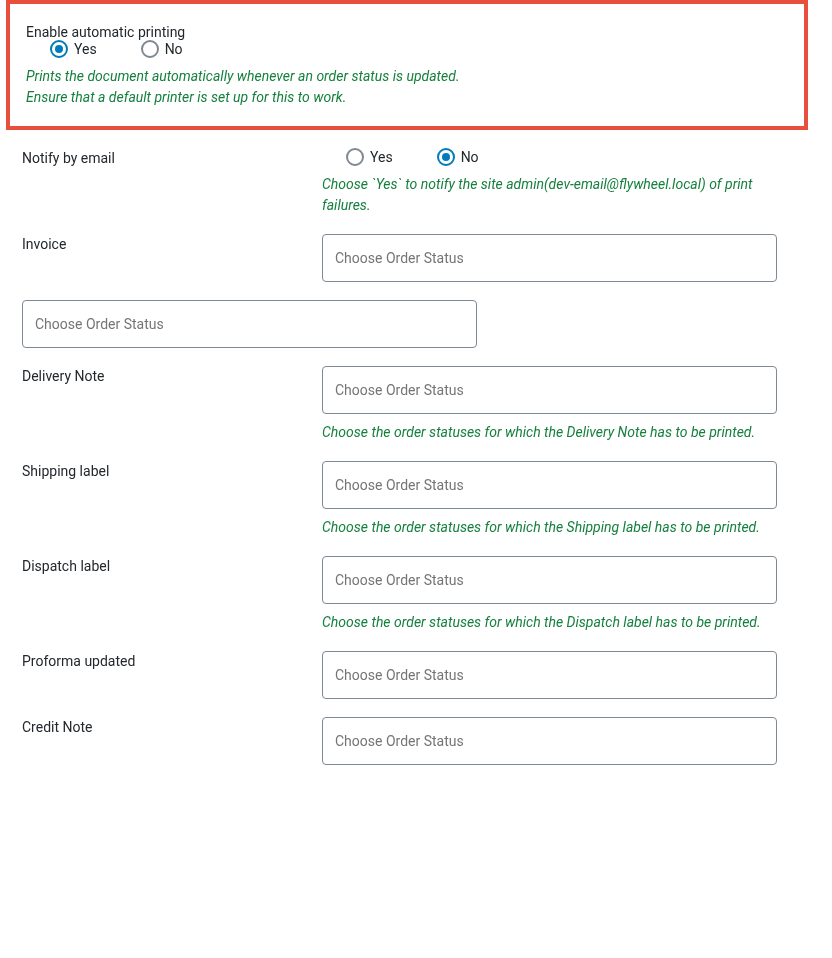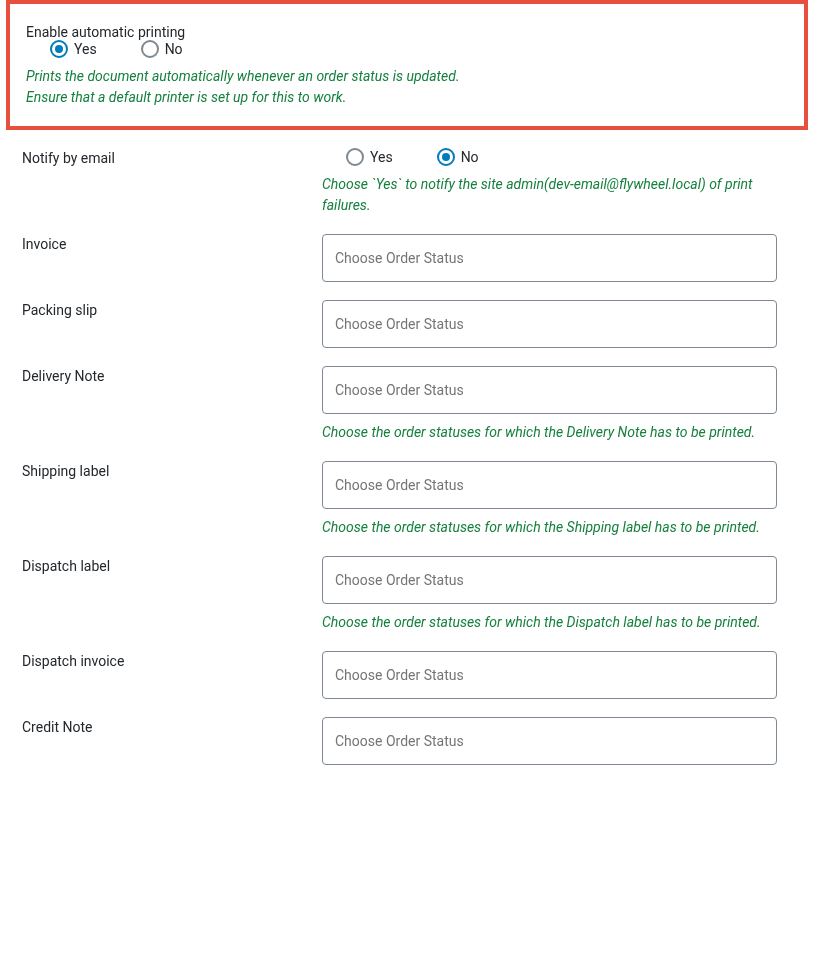--- a/index.html
+++ b/index.html
@@ -151,21 +151,20 @@
   <div class="setting-row">
     <div class="setting-label">Invoice</div>
     <div class="setting-control">
       <div class="select-wrap">
         <span class="select-placeholder">Choose Order Status</span>
       </div>
     </div>
   </div>
 
   <div class="setting-row">
-    <div class="setting-label">Packing slip</div>
     <div class="setting-control">
       <div class="select-wrap">
         <span class="select-placeholder">Choose Order Status</span>
       </div>
     </div>
   </div>
 
   <div class="setting-row">
     <div class="setting-label">Delivery Note</div>
     <div class="setting-control">
@@ -190,21 +189,21 @@
     <div class="setting-label">Dispatch label</div>
     <div class="setting-control">
       <div class="select-wrap">
         <span class="select-placeholder">Choose Order Status</span>
       </div>
       <div class="help-text">Choose the order statuses for which the Dispatch label has to be printed.</div>
     </div>
   </div>
 
   <div class="setting-row">
-    <div class="setting-label">Dispatch invoice</div>
+    <div class="setting-label">Proforma updated</div>
     <div class="setting-control">
       <div class="select-wrap">
         <span class="select-placeholder">Choose Order Status</span>
       </div>
     </div>
   </div>
 
   <div class="setting-row">
     <div class="setting-label">Credit Note</div>
     <div class="setting-control">

